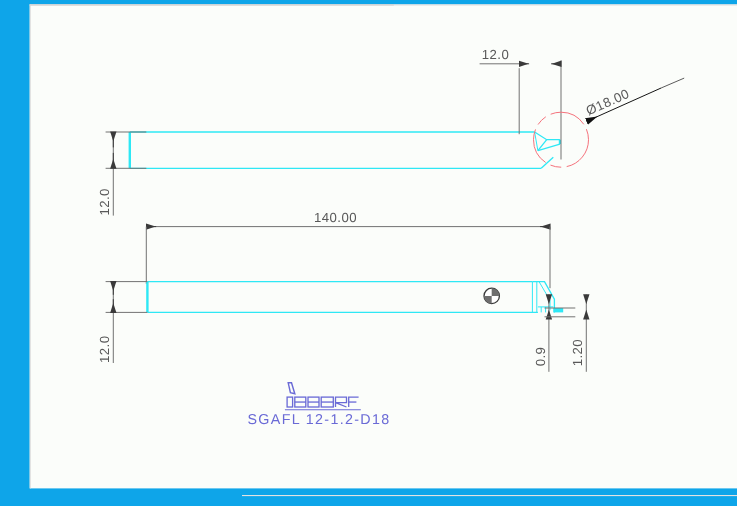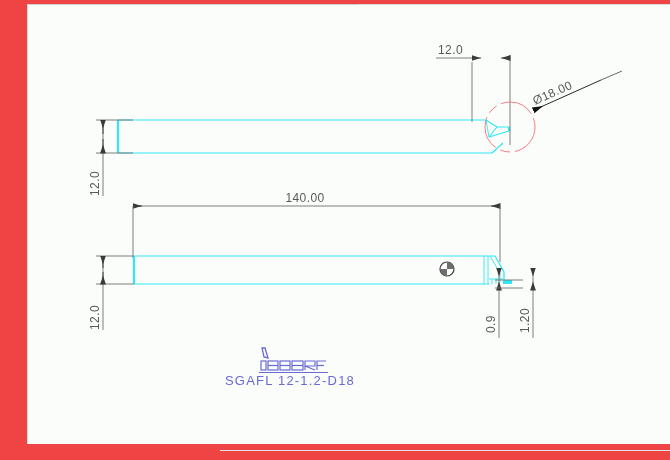--- a/index.html
+++ b/index.html
@@ -4,21 +4,21 @@
 <style>
   html, body {
     margin: 0;
     padding: 0;
     background: #ffffff;
   }
   #page {
     position: relative;
     width: 670px;
     height: 460px;
-    background: #ef4444;
+    background: #0ea5e9;
     overflow: hidden;
     font-family: "Liberation Sans", sans-serif;
   }
   #canvas-sheet {
     position: absolute;
     left: 27px;
     top: 4px;
     width: 643px;
     height: 440px;
     background: #fbfdfa;

